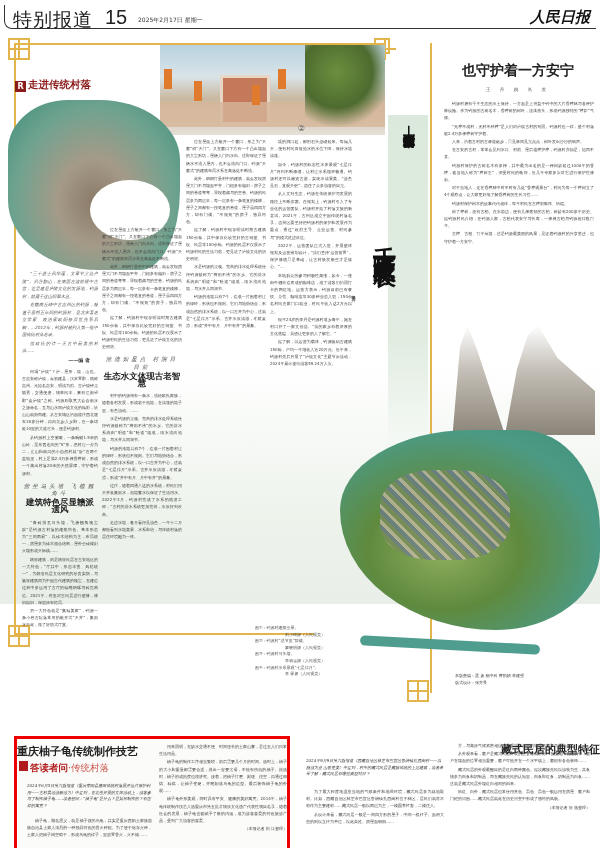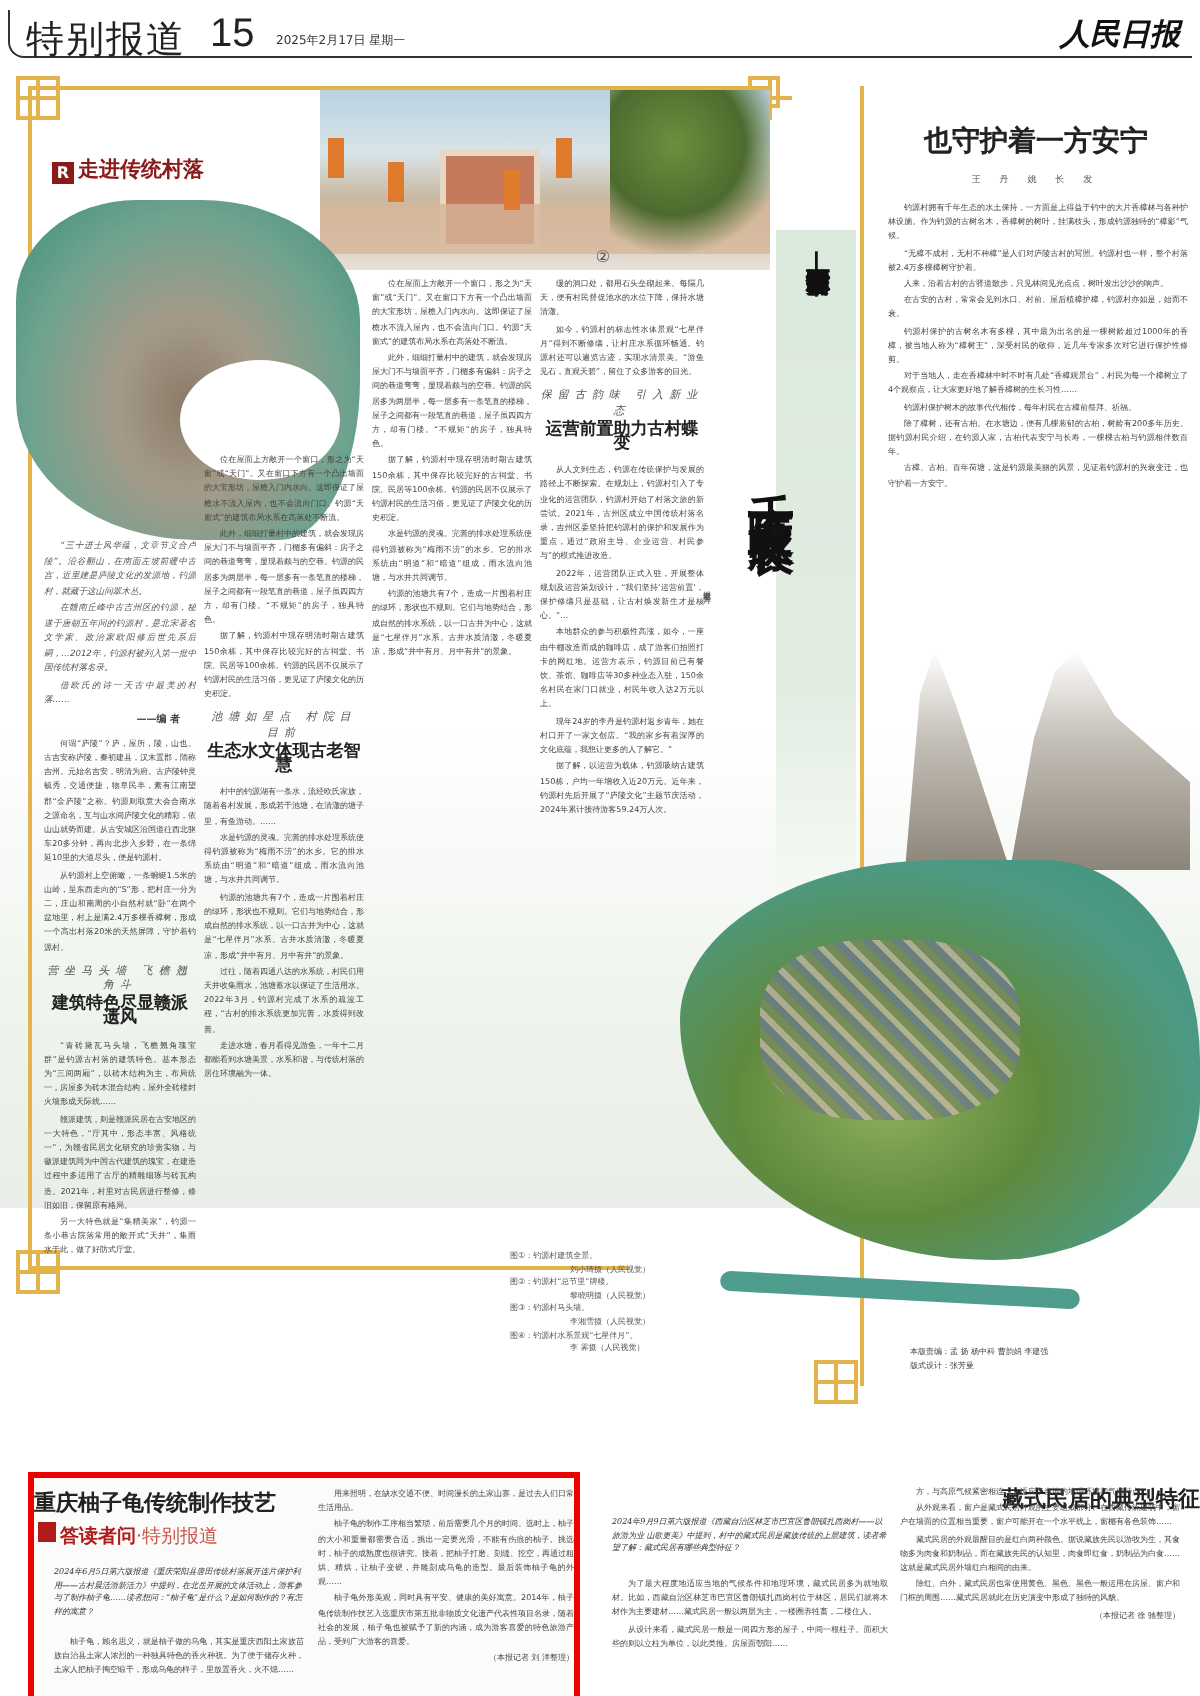--- a/index.html
+++ b/index.html
@@ -26,21 +26,21 @@
 .lantern{position:absolute;width:8px;height:20px;background:#e07a2c;top:24px}
 .photo-num{position:absolute;right:80px;bottom:2px;font-size:8px;color:#555;font-family:"DejaVu Sans",sans-serif}
 
 .blob1{position:absolute;left:8px;top:100px;width:172px;height:170px;background:radial-gradient(ellipse at 50% 60%,#8a7b68 0%,#a59a88 30%,#6fa38f 65%,#3d8e7a 100%);border-radius:60px 80px 40px 90px / 50px 60px 80px 70px}
 .blob1b{position:absolute;left:90px;top:180px;width:80px;height:60px;background:#fff;border-radius:50%}
 .roof{position:absolute;left:445px;top:325px;width:150px;height:110px;background:linear-gradient(180deg,#fff 0%,#c5c0b8 40%,#8b8478 100%);clip-path:polygon(5% 100%,10% 20%,15% 0%,22% 25%,40% 100%,48% 40%,55% 10%,62% 0%,75% 30%,100% 60%,100% 100%)}
 .blob2{position:absolute;left:340px;top:430px;width:260px;height:200px;background:radial-gradient(ellipse at 40% 60%,#8fae5e 0%,#5f8a3e 35%,#4c9a84 70%,#3f8f7a 100%);border-radius:50% 30% 40% 60% / 40% 50% 40% 60%}
 .blob2 .village{position:absolute;left:40px;top:40px;width:130px;height:90px;background:repeating-linear-gradient(45deg,#6d7b8e 0 4px,#c7b9a6 4px 7px,#7a8b5c 7px 11px);border-radius:40%;opacity:.75}
 .river{position:absolute;left:360px;top:640px;width:180px;height:10px;border-radius:10px;background:#4f9d8e;transform:rotate(3deg)}
 
-.rubric{position:absolute;left:26px;top:78px;font-family:"DejaVu Sans",sans-serif;font-size:10.5px;font-weight:bold;color:#8b1b1b}
+.rubric{position:absolute;left:15px;top:78px;font-family:"DejaVu Sans",sans-serif;font-size:10.5px;font-weight:bold;color:#8b1b1b}
 .rubric .box{display:inline-block;width:11px;height:11px;background:#8b1b1b;color:#fff;font-size:8px;text-align:center;line-height:11px;margin-right:2px;vertical-align:-1px}
 
 .vert-head{position:absolute;left:388px;top:115px;width:40px;height:380px;background:linear-gradient(180deg,#dbe9dc 0%,#e2ede2 60%,#fff 100%)}
 .vert-sub{position:absolute;left:400px;top:125px;writing-mode:vertical-rl;font-size:12px;font-weight:bold;color:#111;letter-spacing:0;font-family:"DejaVu Serif",serif}
 .vert-main{position:absolute;left:370px;top:228px;writing-mode:vertical-rl;font-size:23px;font-weight:bold;color:#111;font-family:"DejaVu Sans",sans-serif;letter-spacing:3px}
 .vert-byline{position:absolute;left:351px;top:292px;writing-mode:vertical-rl;font-size:4px;color:#555;font-family:"DejaVu Sans",sans-serif}
 
 .col{position:absolute;font-size:4px;line-height:7.2px;color:#444;text-align:justify;font-family:"DejaVu Sans",sans-serif;overflow:hidden}
 .col p{text-indent:8px;margin-bottom:1px}
 .subhead{text-align:center;margin:6px 0 5px}
@@ -151,24 +151,20 @@
     <p>位在屋面上方敞开一个窗口，形之为“天窗”或“天门”。又在窗口下方有一个凸出墙面的大宝形坊，屋檐入门内水向。这即保证了屋檐水不流入屋内，也不会流向门口。钓源“天窗式”的建筑布局水系在高落处不断流。</p>
     <p>此外，细细打量村中的建筑，就会发现房屋大门不与墙面平齐，门楣多有偏斜：房子之间的巷道弯弯，显现着颇与的空巷。钓源的民居多为两层半，每一层多有一条笔直的楼梯，屋子之间都有一段笔直的巷道，屋子虽四四方方，却有门楼。“不规矩”的房子，独具特色。</p>
     <p>据了解，钓源村中现存明清时期古建筑150余栋，其中保存比较完好的古祠堂、书院、民居等100余栋。钓源的民居不仅展示了钓源村民的生活习俗，更见证了庐陵文化的历史积淀。</p>
     <p>水是钓源的灵魂。完善的排水处理系统使得钓源被称为“梅雨不涝”的水乡。它的排水系统由“明道”和“暗道”组成，雨水流向池塘，与水井共同调节。</p>
     <p>钓源的池塘共有7个，造成一片围着村庄的绿环，形状也不规则。它们与地势结合，形成自然的排水系统，以一口古井为中心，这就是“七星伴月”水系。古井水质清澈，冬暖夏凉，形成“井中有月、月中有井”的景象。</p>
   </div>
 
   <div class="col" style="left:270px;top:138px;width:82px;height:310px">
     <p>缓的洞口处，都用石头垒砌起来。每隔几天，便有村民督促池水的水位下降，保持水塘清澈。</p>
     <p>如今，钓源村的标志性水体景观“七星伴月”得到不断修缮，让村庄水系循环畅通。钓源村还可以遍览古迹，实现水清景美。“游鱼见石，直观天碧”，留住了众多游客的目光。</p>
-    <div class="subhead">
-      <span class="kicker">保留古韵味   引入新业态</span>
-      <span class="title">运营前置助力古村蝶变</span>
-    </div>
     <p>从人文到生态，钓源在传统保护与发展的路径上不断探索。在规划上，钓源村引入了专业化的运营团队，钓源村开始了村落文旅的新尝试。2021年，古州区成立中国传统村落名录，吉州区委坚持把钓源村的保护和发展作为重点，通过“政府主导、企业运营、村民参与”的模式推进改造。</p>
     <p>2022年，运营团队正式入驻，开展整体规划及运营策划设计，“我们坚持‘运营前置’，保护修缮只是基础，让古村焕发新生才是核心。”…</p>
     <p>本地群众的参与积极性高涨，如今，一座由牛棚改造而成的咖啡店，成了游客们拍照打卡的网红地。运营方表示，钓源目前已有餐饮、茶馆、咖啡店等30多种业态入驻，150余名村民在家门口就业，村民年收入达2万元以上。</p>
     <p>现年24岁的李丹是钓源村返乡青年，她在村口开了一家文创店。“我的家乡有着深厚的文化底蕴，我想让更多的人了解它。”</p>
     <p>据了解，以运营为载体，钓源吸纳古建筑150栋，户均一年增收入近20万元。近年来，钓源村先后开展了“庐陵文化”主题节庆活动，2024年累计接待游客59.24万人次。</p>
   </div>
 
   <div class="right-title">也守护着一方安宁</div>
   <div class="right-byline">王  丹    姚 长 发</div>
   <div class="col" style="left:444px;top:100px;width:150px;height:225px">
@@ -201,21 +197,21 @@
   </div>
 
   <div class="editors">
     <div>本版责编：孟  扬  杨中科  曹韵娟  李建强</div>
     <div>版式设计：张芳曼</div>
   </div>
 
   <div class="box-red">
     <div class="title">重庆柚子龟传统制作技艺</div>
     <div class="rub">
-      <span class="box"></span><span>答读者问</span><span class="light">·特别报道</span>
+      <span class="box"></span><span>答读者问</span><span class="light">·传统村落</span>
     </div>
     <div class="intro">2024年6月5日第六版报道《重庆荣阳县唐田传统村落展开连片保护利用——古村晨活游新活力》中提到，在北岳开展的文体活动上，游客参与了制作柚子龟……读者想问：“柚子龟”是什么？是如何制作的？有怎样的寓意？</div>
     <div class="col c1">
       <p>柚子龟，顾名思义，就是柚子做的乌龟，其实是重庆西阳土家族苗族自治县土家人浓烈的一种独具特色的香火种祝。为了便于储存火种，土家人把柚子掏空晾干，形成乌龟的样子，里放置香火，火不熄……</p>
     </div>
     <div class="col c2">
       <p>用来照明，在缺水交通不便、时间漫长的土家山寨，是过去人们日常生活用品。</p>
       <p>柚子龟的制作工序相当繁琐，前后需要几个月的时间。选时上，柚子的大小和重量都需要合适，挑出一定要光滑，不能有伤痕的柚子。挑选时，柚子的成熟度也很讲究。接着，把柚子打磨、刻缝、挖空，再通过粗烘、精烘，让柚子变硬，并雕刻成乌龟的造型。最后装饰柚子龟的外观……</p>
       <p>柚子龟外形美观，同时具有平安、健康的美好寓意。2014年，柚子龟传统制作技艺入选重庆市第五批非物质文化遗产代表性项目名录，随着社会的发展，柚子龟也被赋予了新的内涵，成为游客喜爱的特色旅游产品，受到广大游客的喜爱。</p>
       <p style="text-align:right">（本报记者  刘  洋整理）</p>

